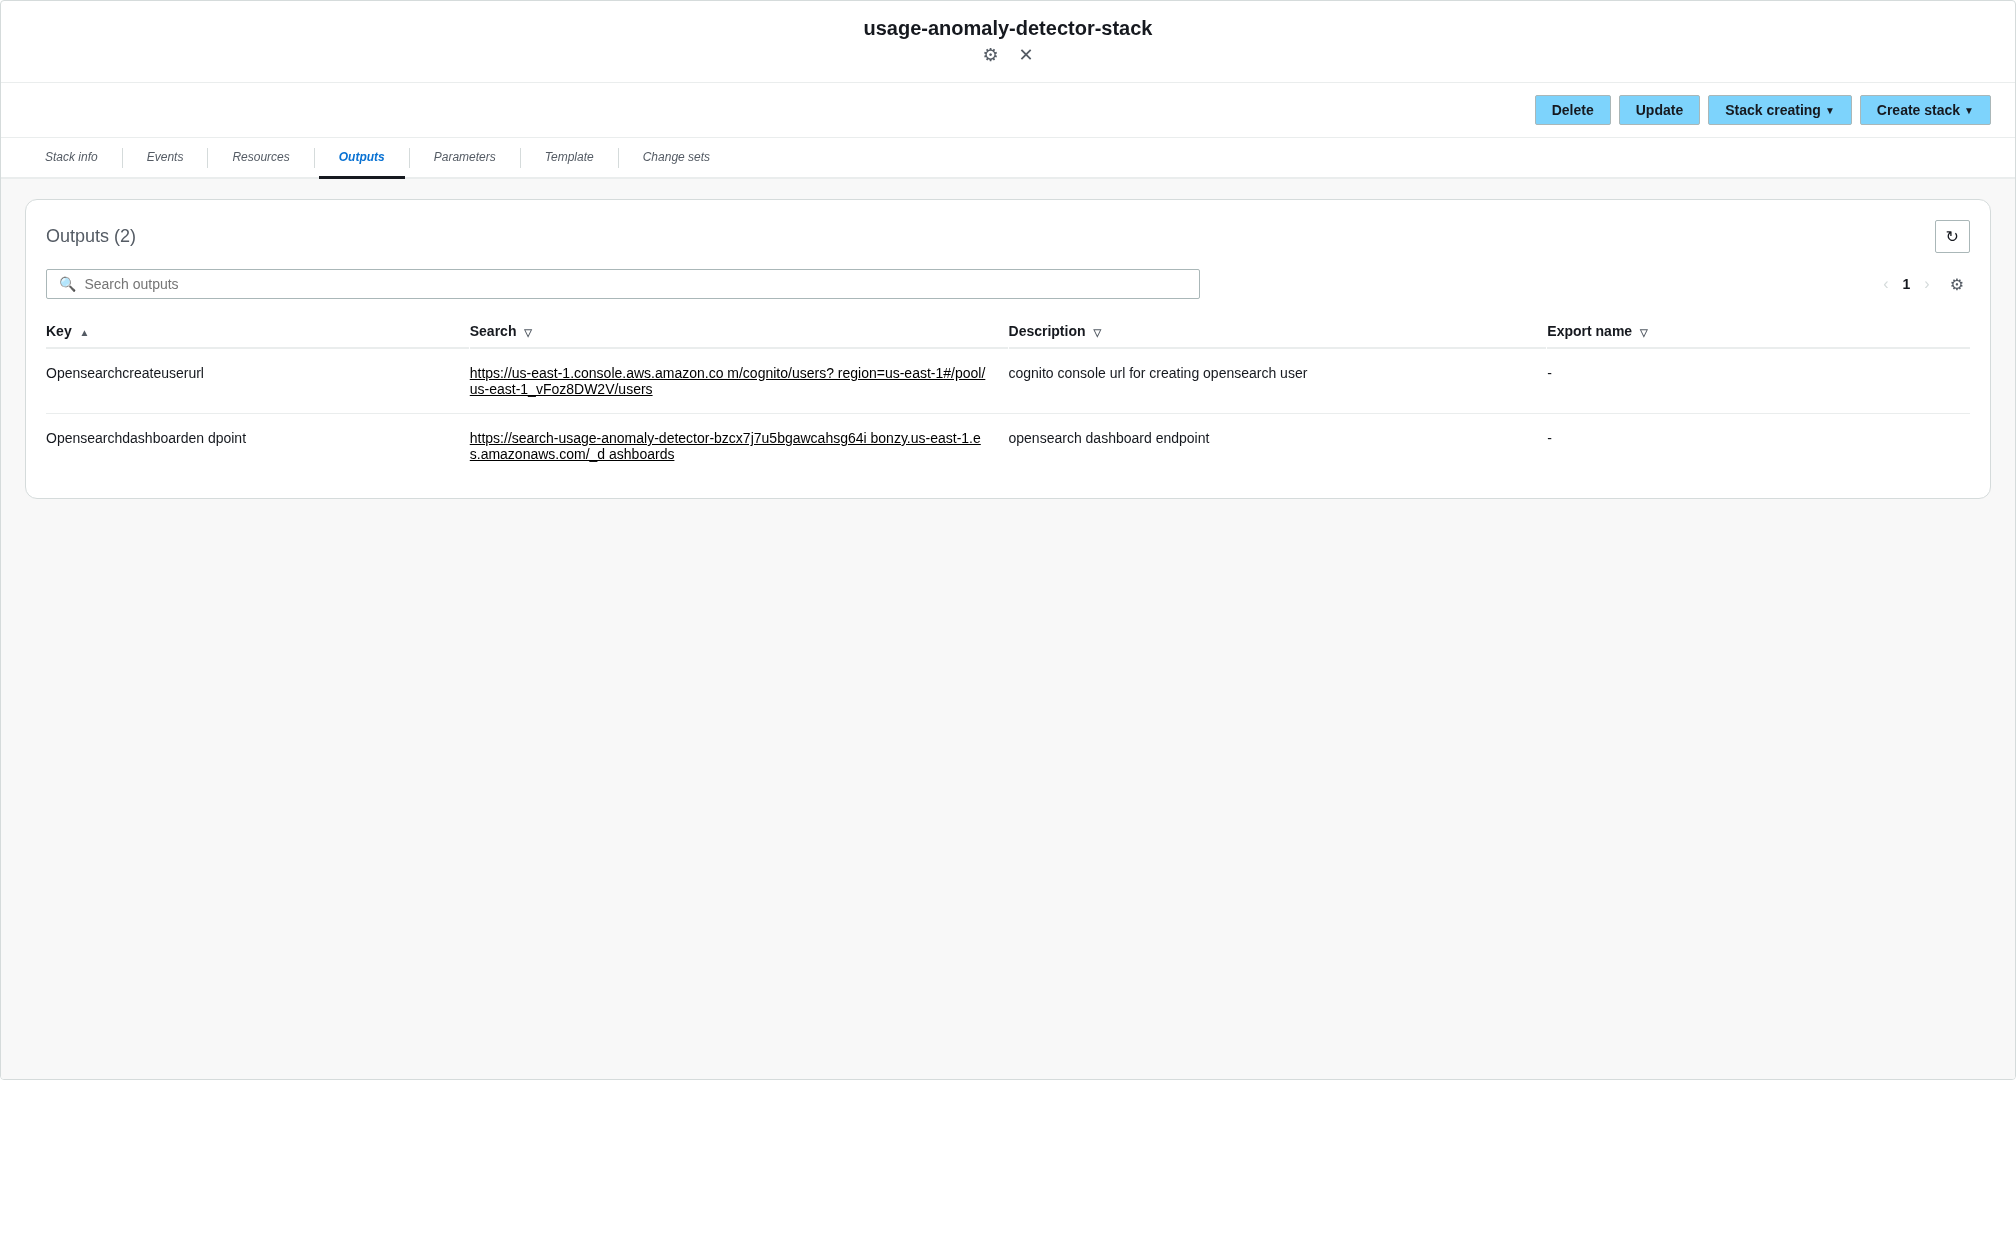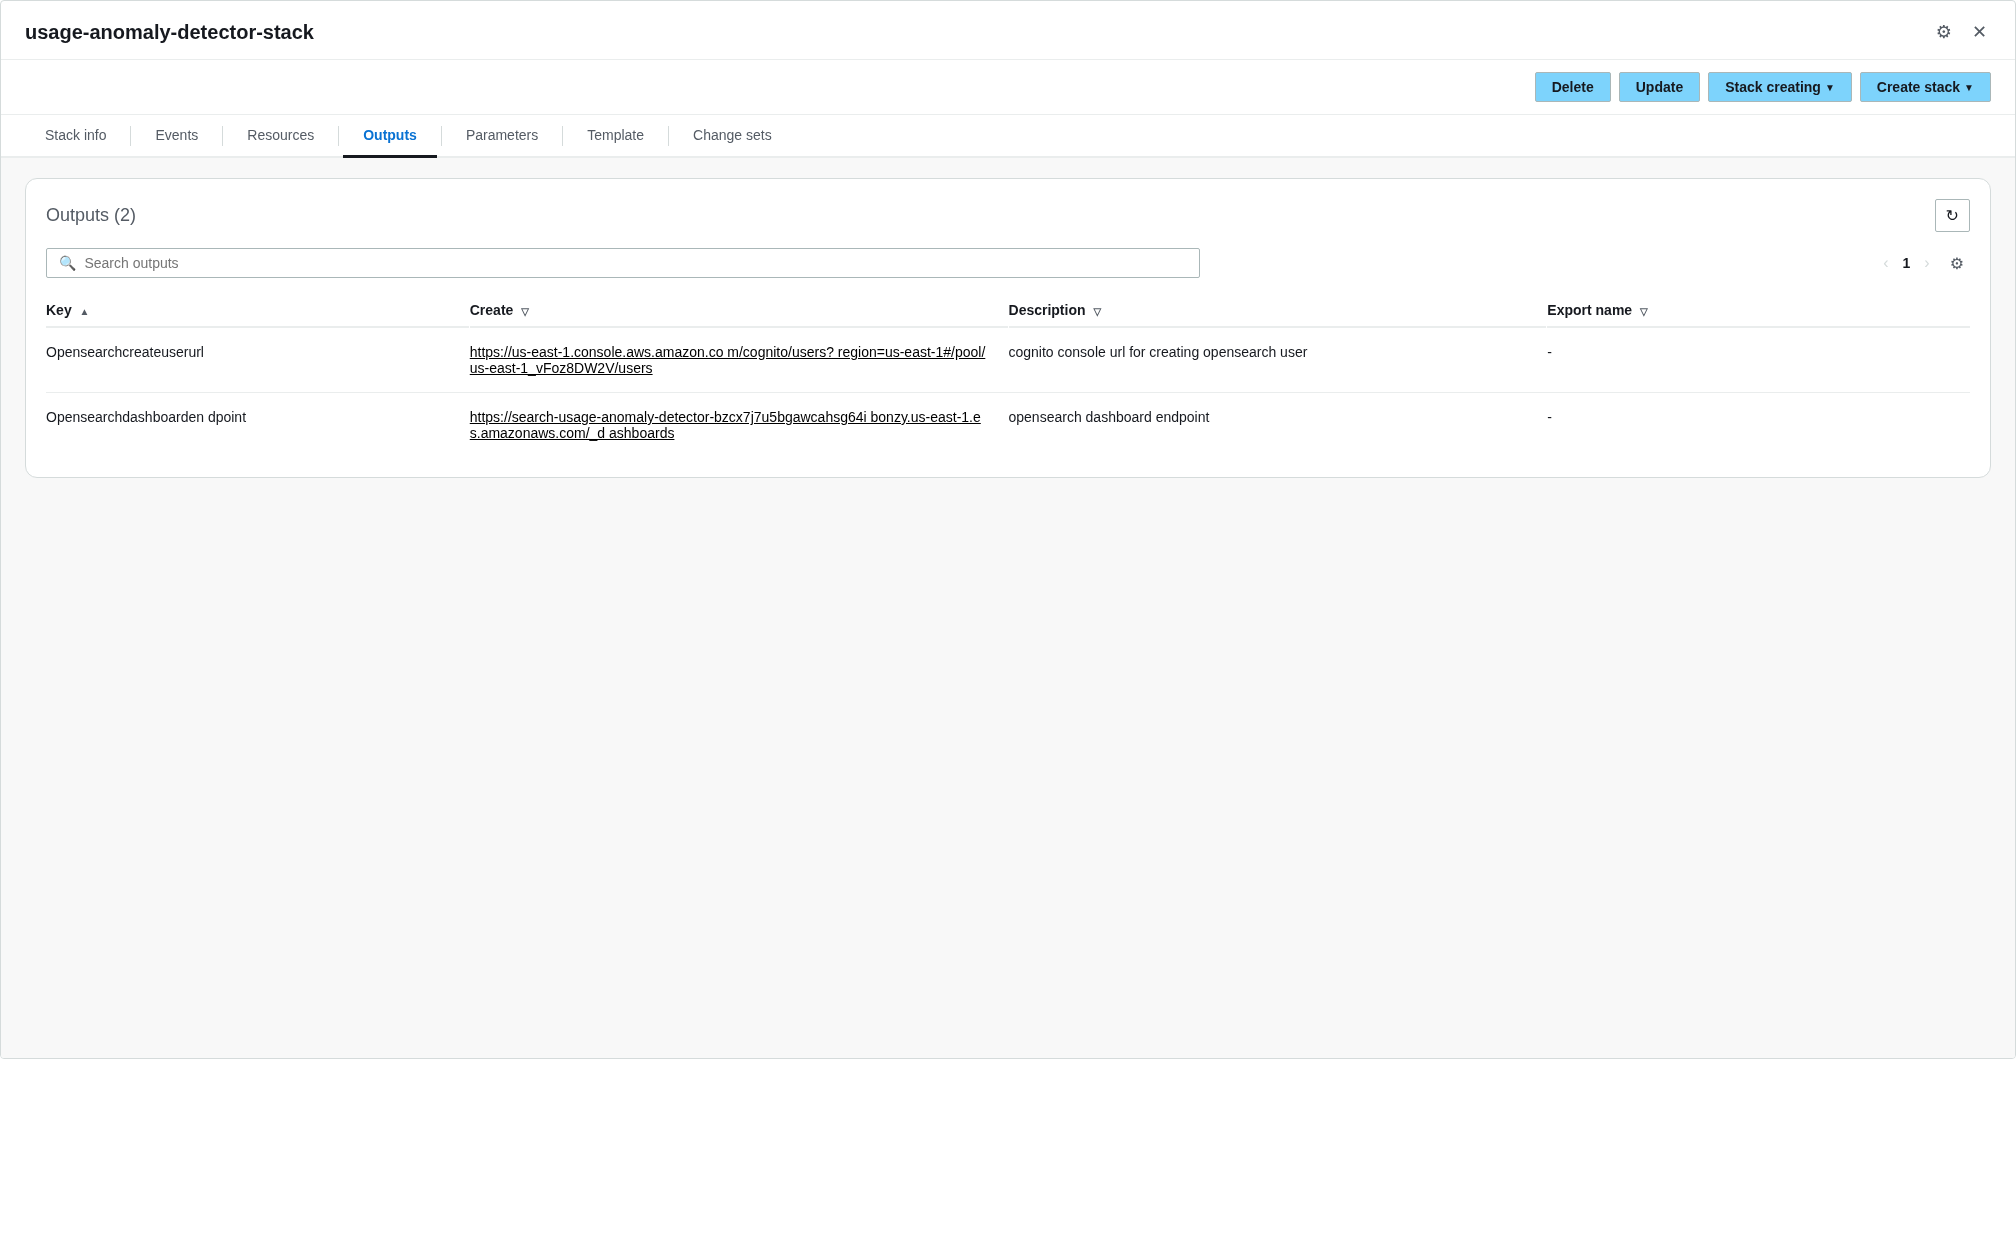--- a/index.html
+++ b/index.html
@@ -15,20 +15,21 @@
       border: 1px solid #d5dbdb;
       border-radius: 4px;
       overflow: hidden;
     }
     .header {
       display: flex;
       align-items: center;
       justify-content: space-between;
       padding: 16px 24px 12px 24px;
       border-bottom: 1px solid #eaeded;
+      flex-direction: column;
     }
     .header-title {
       font-size: 20px;
       font-weight: 700;
       color: #16191f;
     }
     .header-icons {
       display: flex;
       align-items: center;
       gap: 12px;
@@ -68,28 +69,29 @@
     }
     .tabs-bar {
       display: flex;
       align-items: center;
       padding: 0 24px;
       border-bottom: 2px solid #eaeded;
       gap: 0;
     }
     .tab {
       padding: 12px 20px;
-      font-size: 14px;
+      font-size: 12px;
       font-weight: 400;
       color: #545b64;
       cursor: pointer;
       border-bottom: 3px solid transparent;
       margin-bottom: -2px;
       white-space: nowrap;
       text-decoration: none;
+      font-style: italic;
     }
     .tab.active {
       color: #0972d3;
       font-weight: 700;
       border-bottom: 3px solid #16191f;
     }
     .tab-divider {
       width: 1px;
       height: 20px;
       background: #d5dbdb;
@@ -309,21 +311,21 @@
         <thead>
           <tr>
             <th class="col-key">
               <span>Key</span>
               <span class="sort-icon">▲</span>
             </th>
             <td class="col-divider-cell" style="width:1px;padding:0;">
                 <div style="width:1px;background:#d5dbdb;height:100%;"></div>
               </td>
             <th class="col-value">
-              <span>Create</span>
+              <span>Search</span>
               <span class="sort-icon">▽</span>
             </th>
             <td class="col-divider-cell" style="width:1px;padding:0;">
                 <div style="width:1px;background:#d5dbdb;height:100%;"></div>
               </td>
             <th class="col-desc">
               <span>Description</span>
               <span class="sort-icon">▽</span>
             </th>
             <td class="col-divider-cell" style="width:1px;padding:0;">

